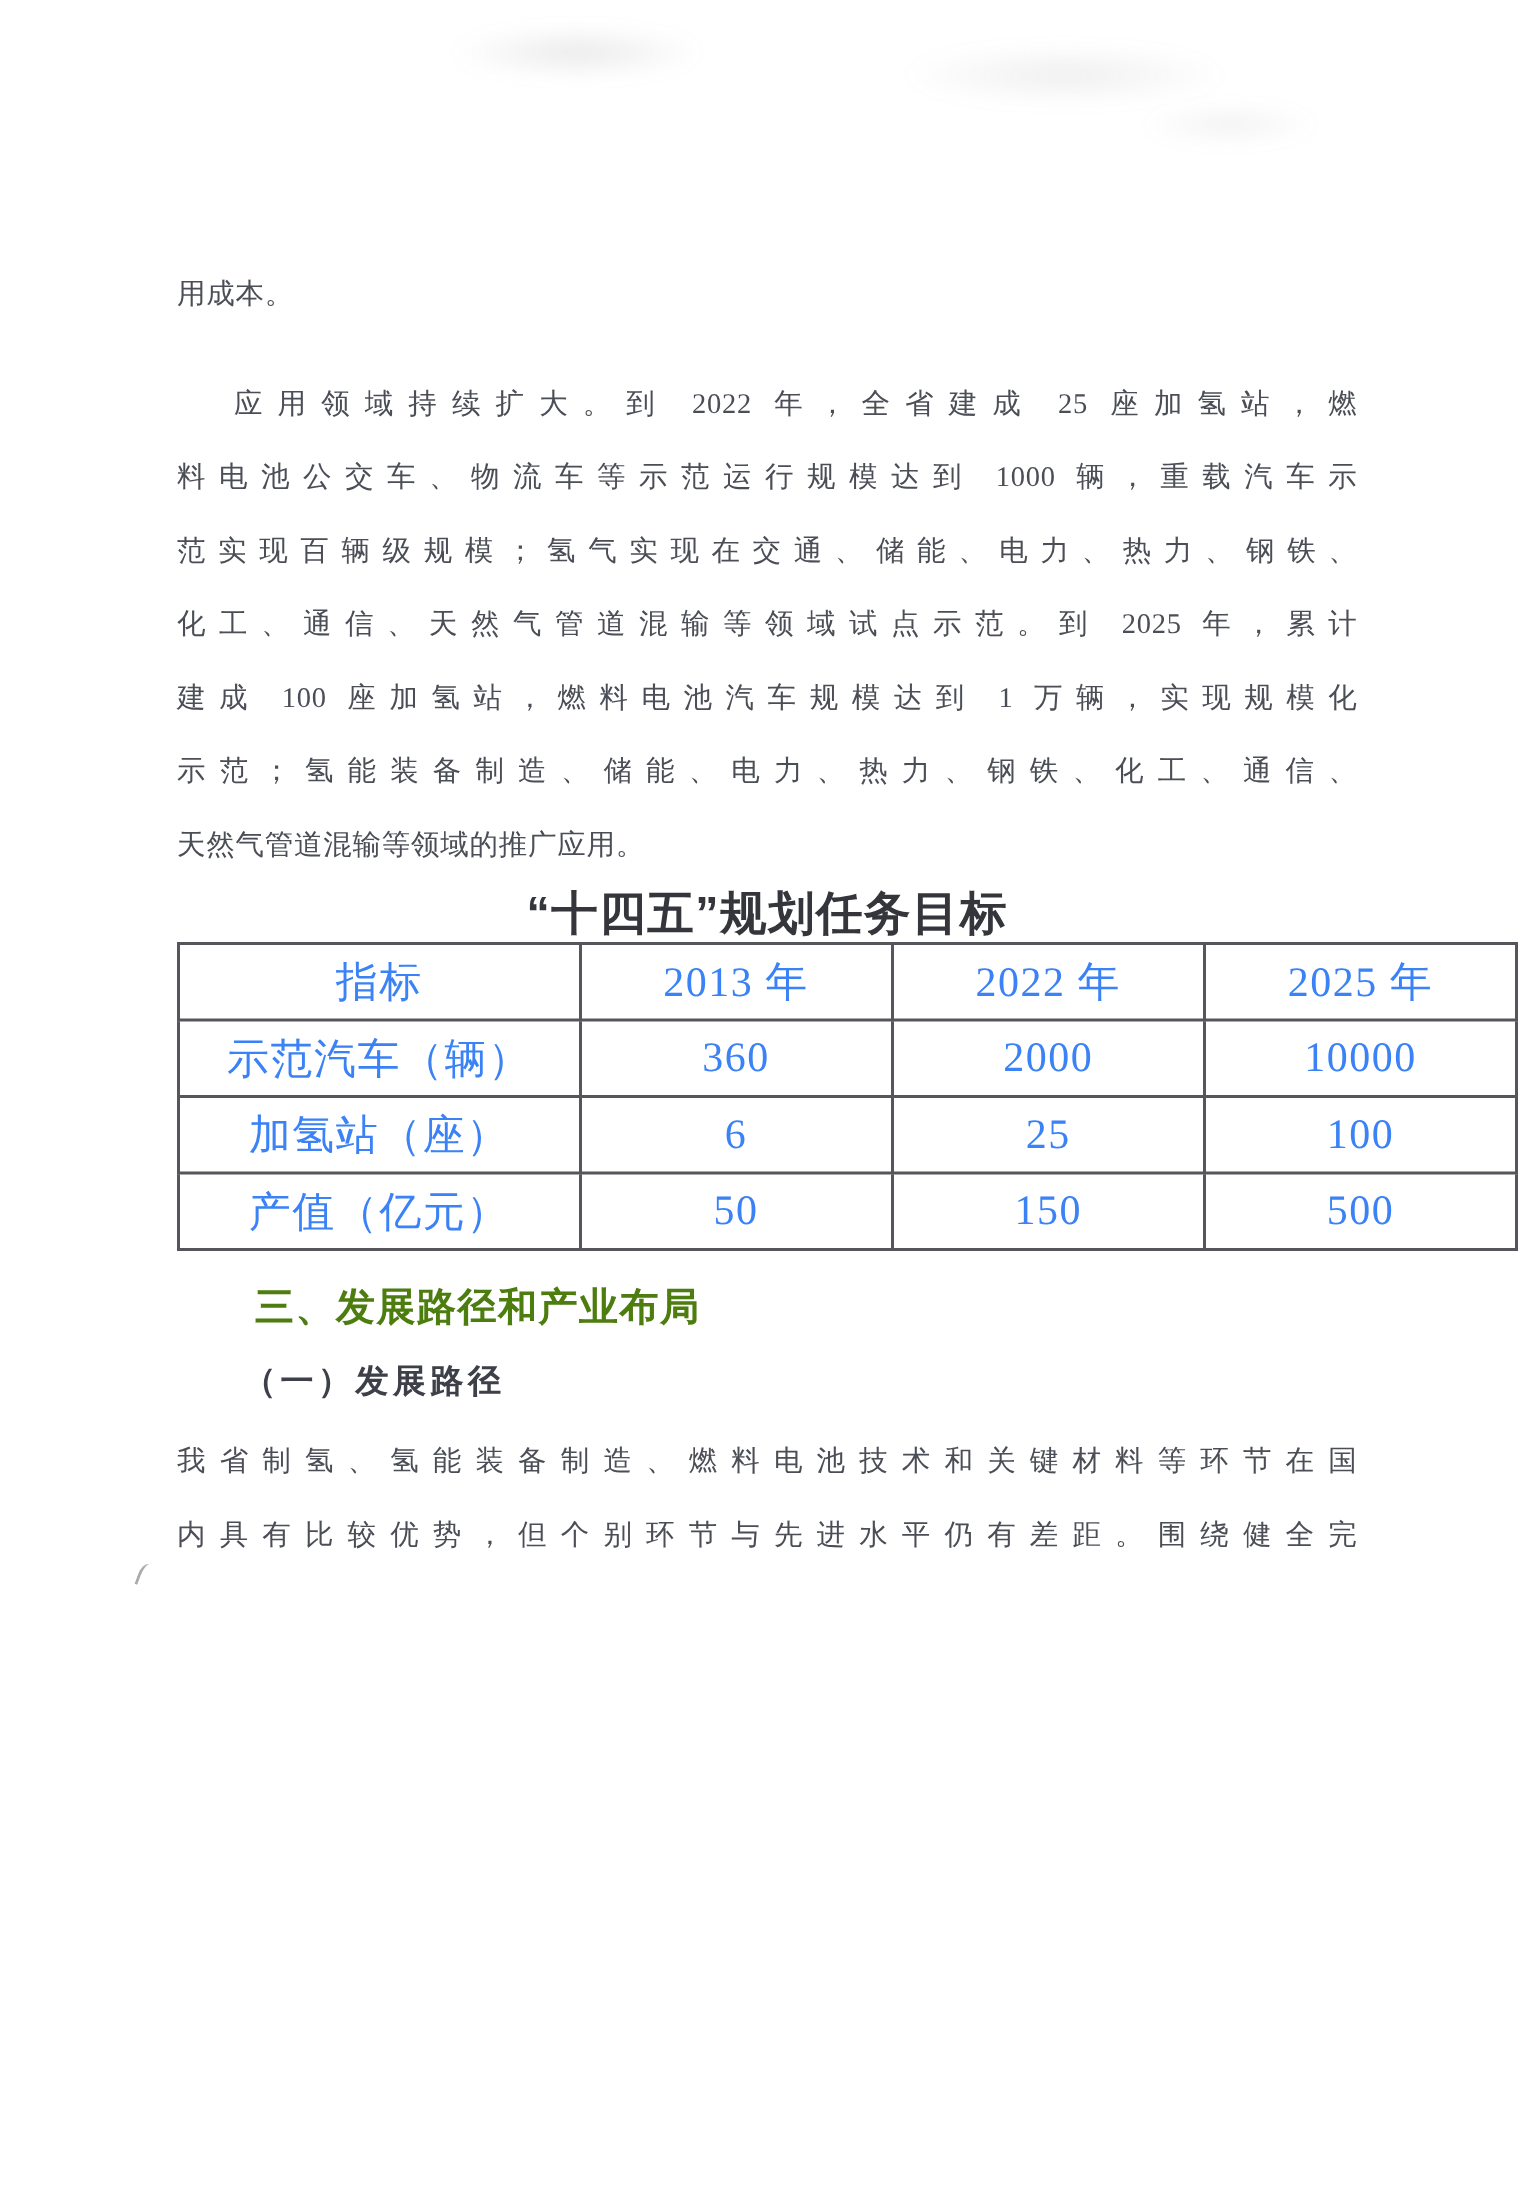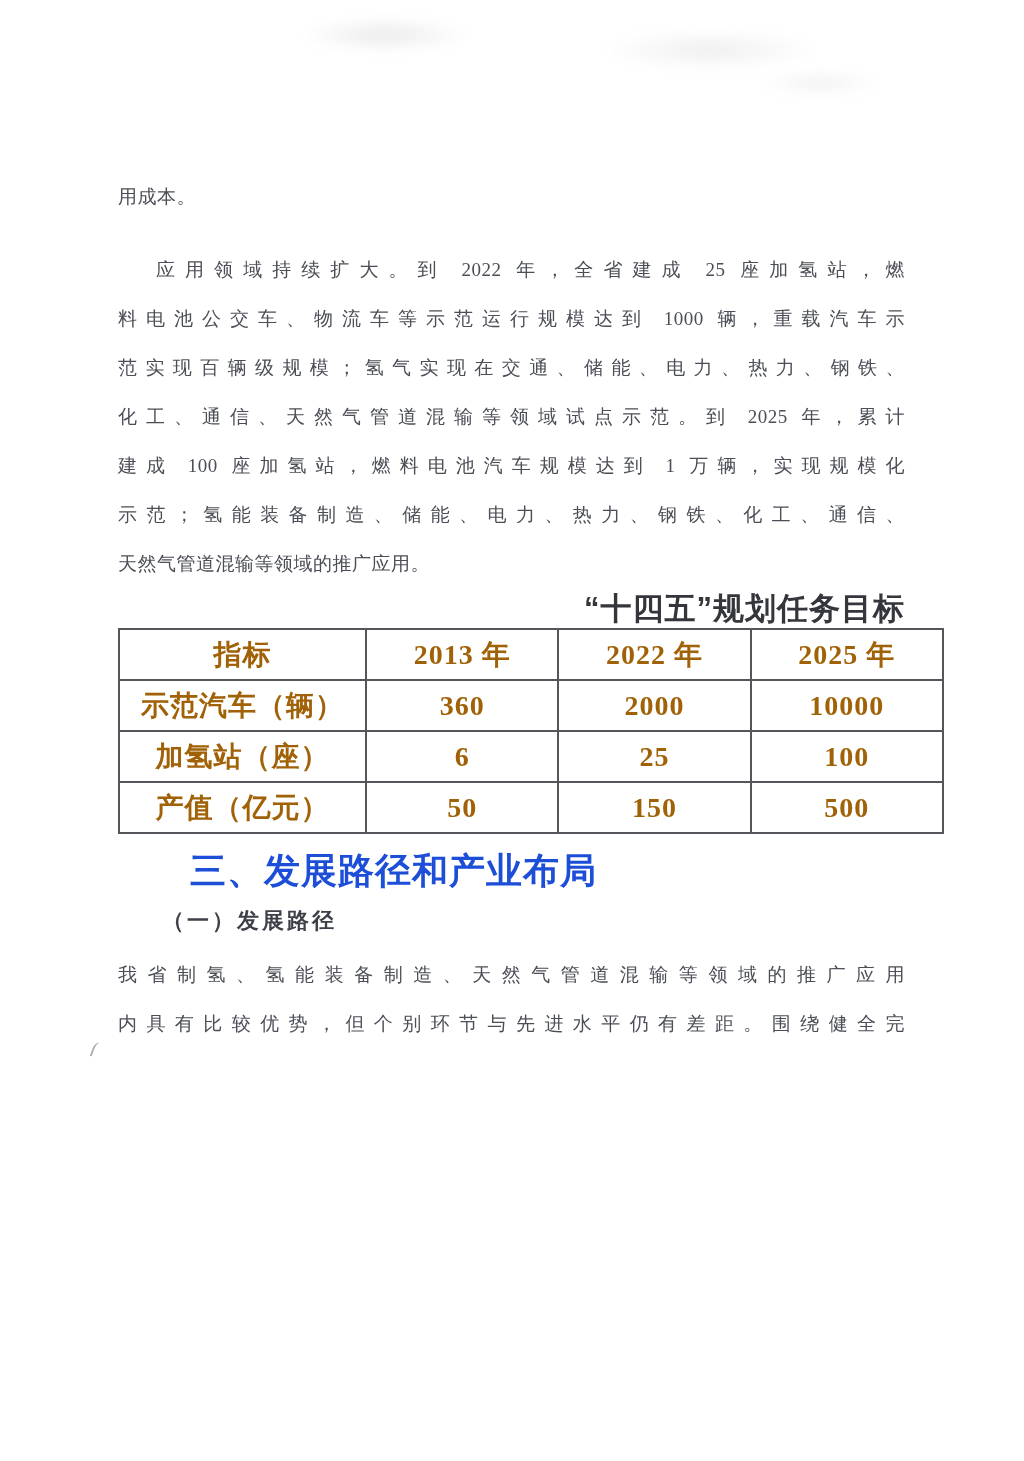--- a/index.html
+++ b/index.html
@@ -57,51 +57,50 @@
 
   .para1 { margin-top: 24px; }
   .para2 { margin-top: 8px; }
 
   .table-title {
     margin-top: 2px;
     font-family: "Liberation Sans", "DejaVu Sans", sans-serif;
     font-weight: bold;
     font-size: 31px;
     line-height: 38px;
-    text-align: right;
+    text-align: center;
     color: #34363c;
     letter-spacing: 1px;
   }
   table.plan {
-    width: 826px;
+    width: 894px;
     border-collapse: collapse;
     table-layout: fixed;
     font-size: 28px;
-    color: #a16207;
-    font-weight: bold;
+    color: #3b82f6;
   }
   table.plan td {
     border: 2px solid #54565c;
     height: 51px;
     text-align: center;
     vertical-align: middle;
     letter-spacing: 1px;
     padding: 0 4px;
   }
   table.plan { border: 1px solid #54565c; }
   col.c1 { width: 30%; }
   col.cy { width: 23.33%; }
 
   .section-heading {
     margin-top: 16px;
     font-family: "Liberation Sans", "DejaVu Sans", sans-serif;
     font-weight: bold;
-    font-size: 36px;
+    font-size: 26px;
     line-height: 42px;
-    color: #1d4ed8;
+    color: #4d7c0f;
     text-indent: 2em;
     letter-spacing: 1px;
   }
   .subsection-heading {
     margin-top: 8px;
     font-size: 22px;
     line-height: 42px;
     color: #3d4048;
     text-indent: 2em;
     letter-spacing: 3px;
@@ -165,18 +164,18 @@
         <td>150</td>
         <td>500</td>
       </tr>
     </tbody>
   </table>
 
   <div class="section-heading">三、发展路径和产业布局</div>
   <div class="subsection-heading">（一）发展路径</div>
 
   <div class="para2">
-    <div class="bodyline">我省制氢、氢能装备制造、天然气管道混输等领域的推广应用</div>
+    <div class="bodyline">我省制氢、氢能装备制造、燃料电池技术和关键材料等环节在国</div>
     <div class="bodyline">内具有比较优势，但个别环节与先进水平仍有差距。围绕健全完</div>
 
   </div>
 
 </div>
 
 </body></html>

